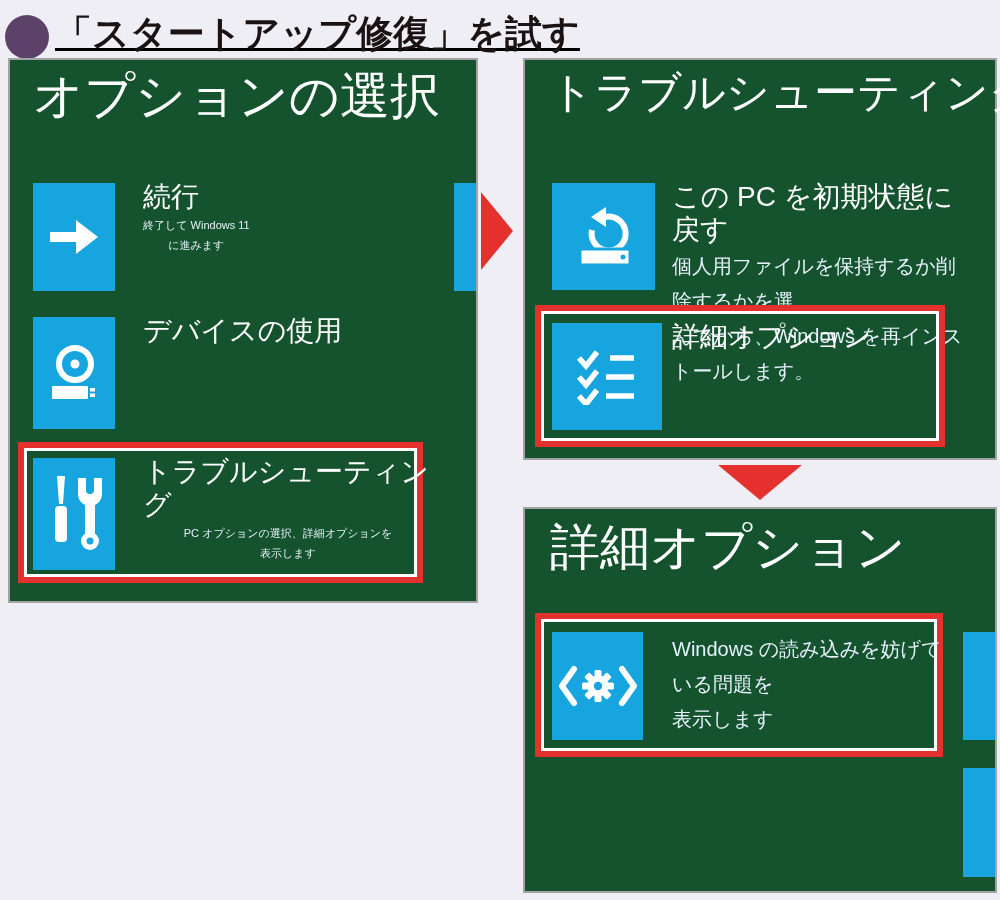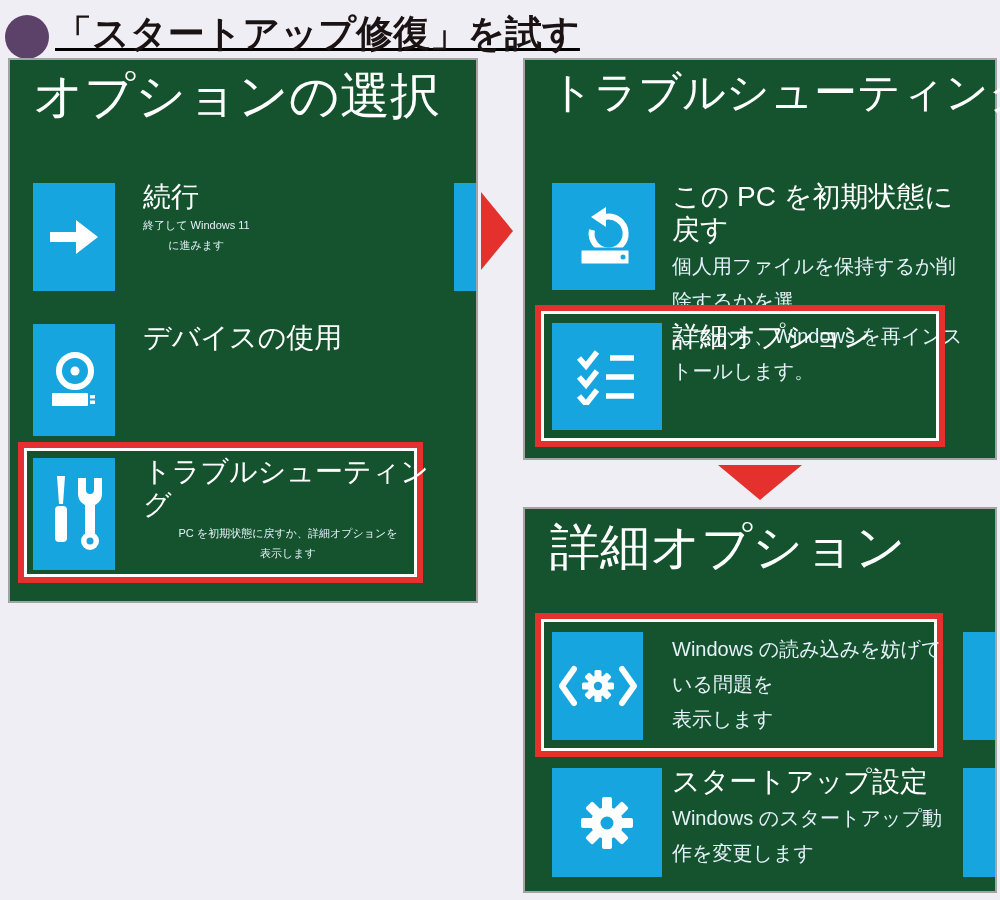--- a/index.html
+++ b/index.html
@@ -62,21 +62,21 @@
       </svg>
     </div>
     <div class="text-col" style="left:110px;">
       <div class="item-label">続行</div>
       <div class="item-desc">終了して Windows 11
 に進みます</div>
     </div>
   </div>
   <div class="edge-tile" style="top:123px;width:22px;height:108px;"></div>
 
-  <div class="row" style="left:23px;top:264px;width:420px;height:115px;text-decoration:underline;">
+  <div class="row" style="left:23px;top:257px;width:420px;height:115px;text-decoration:underline;">
     <div class="tile" style="width:82px;height:112px;">
       <svg width="54" height="62" viewBox="0 0 54 62">
         <circle cx="28" cy="22" r="16" fill="none" stroke="#ffffff" stroke-width="6"></circle>
         <circle cx="28" cy="22" r="4.5" fill="#ffffff"></circle>
         <rect x="4" y="43" width="38" height="15" rx="2" fill="#ffffff" stroke="#16a5de" stroke-width="2"></rect>
         <rect x="43" y="46" width="5" height="3.5" fill="#ffffff"></rect>
         <rect x="43" y="51.5" width="5" height="3.5" fill="#ffffff"></rect>
       </svg>
     </div>
     <div class="text-col" style="left:110px;">
@@ -92,21 +92,21 @@
         <polygon points="13,0 21,0 19,28 15,28" fill="#ffffff"></polygon>
         <rect x="11" y="30" width="12" height="36" rx="4" fill="#ffffff"></rect>
         <path d="M34 2 L34 18 A12 12 0 0 0 58 18 L58 2 L50 2 L50 14 A4 4 0 0 1 42 14 L42 2 Z" fill="#ffffff"></path>
         <rect x="41" y="26" width="10" height="36" fill="#ffffff"></rect>
         <circle cx="46" cy="65" r="9" fill="#ffffff"></circle>
         <circle cx="46" cy="65" r="3.5" fill="#16a5de"></circle>
       </svg>
     </div>
     <div class="text-col" style="left:110px;">
       <div class="item-label">トラブルシューティング</div>
-      <div class="item-desc">PC を初期状態に戻すか、詳細オプションを
+      <div class="item-desc">PC オプションの選択、詳細オプションを
 表示します</div>
     </div>
   </div>
 </div>
 
 <div class="arrow-right"></div>
 
 <div class="panel p23" id="panel2">
   <div class="panel-title" style="left:25px;top:10px;font-size:43px;">トラブルシューティング</div>
 
@@ -170,32 +170,14 @@
         <circle cx="39" cy="28" r="4.2" fill="#16a5de"></circle>
       </svg>
     </div>
     <div class="text-col" style="left:120px;">
       <div class="item-desc">Windows の読み込みを妨げている問題を
 表示します</div>
     </div>
   </div>
   <div class="edge-tile" style="top:123px;width:32px;height:108px;"></div>
 
-  <div class="row" style="left:27px;top:259px;width:400px;height:112px;">
-    <div class="tile" style="width:110px;height:109px;">
-      <svg width="64" height="64" viewBox="0 0 64 64">
-        <g fill="#ffffff">
-          <rect x="27" y="6" width="10" height="52" rx="2" transform="rotate(0 32 32)"></rect>
-          <rect x="27" y="6" width="10" height="52" rx="2" transform="rotate(45 32 32)"></rect>
-          <rect x="27" y="6" width="10" height="52" rx="2" transform="rotate(90 32 32)"></rect>
-          <rect x="27" y="6" width="10" height="52" rx="2" transform="rotate(135 32 32)"></rect>
-          <circle cx="32" cy="32" r="16"></circle>
-        </g>
-        <circle cx="32" cy="32" r="6.5" fill="#16a5de"></circle>
-      </svg>
-    </div>
-    <div class="text-col" style="left:120px;">
-      <div class="item-label">スタートアップ設定</div>
-      <div class="item-desc">Windows のスタートアップ動作を変更します</div>
-    </div>
-  </div>
   <div class="edge-tile" style="top:259px;width:32px;height:109px;"></div>
 </div>
 
 </body></html>

